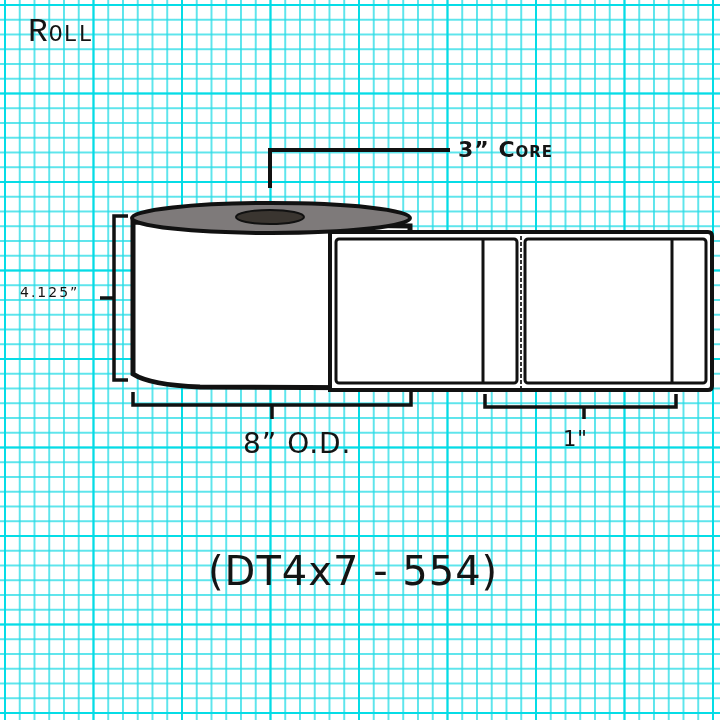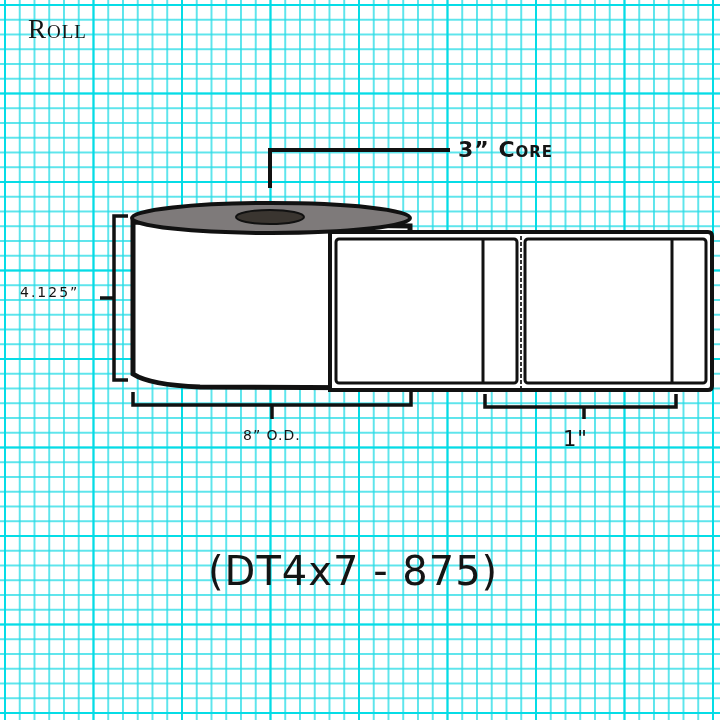--- a/index.html
+++ b/index.html
@@ -10,24 +10,24 @@
       linear-gradient(to right, rgba(0,220,230,0.95) 2px, transparent 2px),
       linear-gradient(to bottom, rgba(0,220,230,0.95) 2px, transparent 2px),
       linear-gradient(to right, rgba(40,220,230,0.75) 1.5px, transparent 1.5px),
       linear-gradient(to bottom, rgba(40,220,230,0.75) 1.5px, transparent 1.5px);
     background-size: 88.5px 88.5px, 88.5px 88.5px, 14.75px 14.75px, 14.75px 14.75px;
     background-position: 4px 4px, 4px 4px, 4px 4px, 4px 4px;
     font-family: "DejaVu Sans", sans-serif;
     color: #111;
   }
   .label { position: absolute; white-space: nowrap; color: #141414; letter-spacing: 1px; }
-  .title { left: 28px; top: 14px; font-family: Liberation Serif, serif; font-size: 27px; font-variant: small-caps; letter-spacing: 1px; text-align: right; }
+  .title { left: 28px; top: 14px; font-family: Liberation Mono, monospace; font-size: 33px; font-variant: small-caps; letter-spacing: 1px; text-align: right; }
   .core { left: 458px; top: 137px; font-size: 22px; font-variant: small-caps; font-weight: 700; }
   .height { left: 20px; top: 284px; font-size: 14px; letter-spacing: 2px; }
-  .od { left: 243px; top: 427px; font-size: 14px; letter-spacing: 1px; }
+  .od { left: 243px; top: 427px; font-size: 28px; letter-spacing: 1px; }
   .gap { left: 563px; top: 427px; font-size: 21px; }
   .sku { left: 208px; top: 548px; font-size: 40px; letter-spacing: 1px; }
   svg.drawing { position: absolute; left: 0; top: 0; }
 </style>
 </head>
 <body>
 
 <div class="label title">Roll</div>
 
 <svg class="drawing" width="720" height="720" viewBox="0 0 720 720">
@@ -67,13 +67,13 @@
   <g fill="none" stroke="#111" stroke-width="3.5">
     <polyline points="485,394 485,407 676,407 676,394"></polyline>
     <line x1="584" y1="407" x2="584" y2="419"></line>
   </g>
 </svg>
 
 <div class="label core">3” Core</div>
 <div class="label height">4.125”</div>
 <div class="label od">8” O.D.</div>
 <div class="label gap">1"</div>
-<div class="label sku">(DT4x7 - 875)</div>
+<div class="label sku">(DT4x7 - 554)</div>
 
 </body></html>

